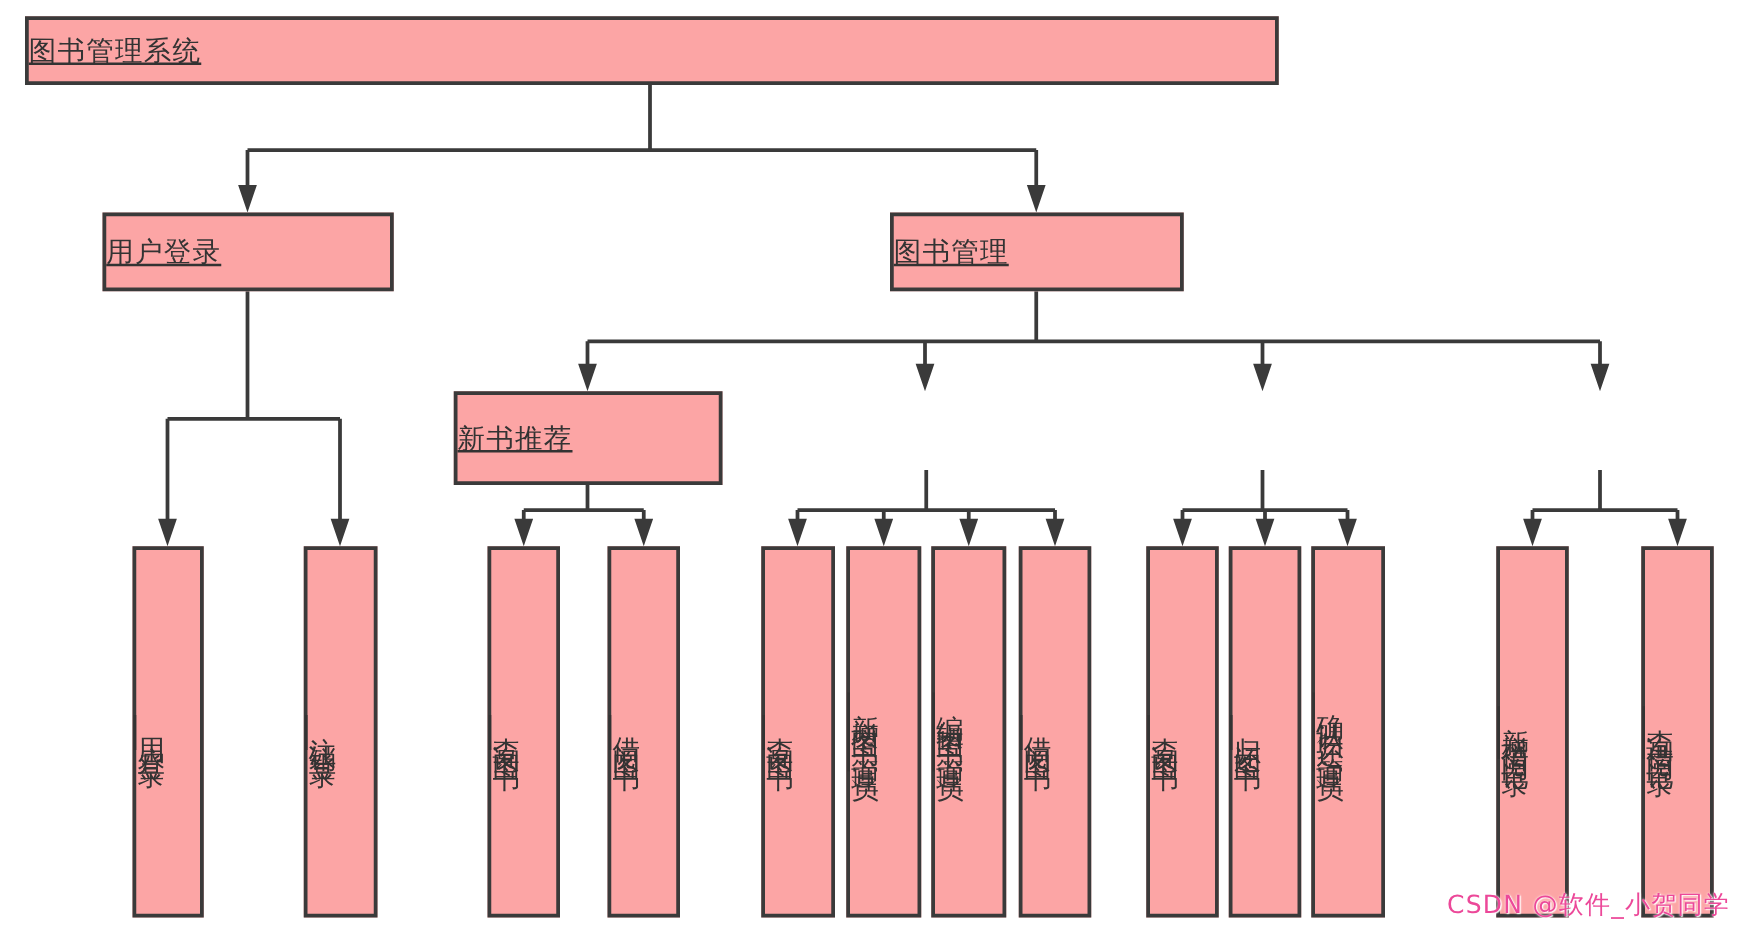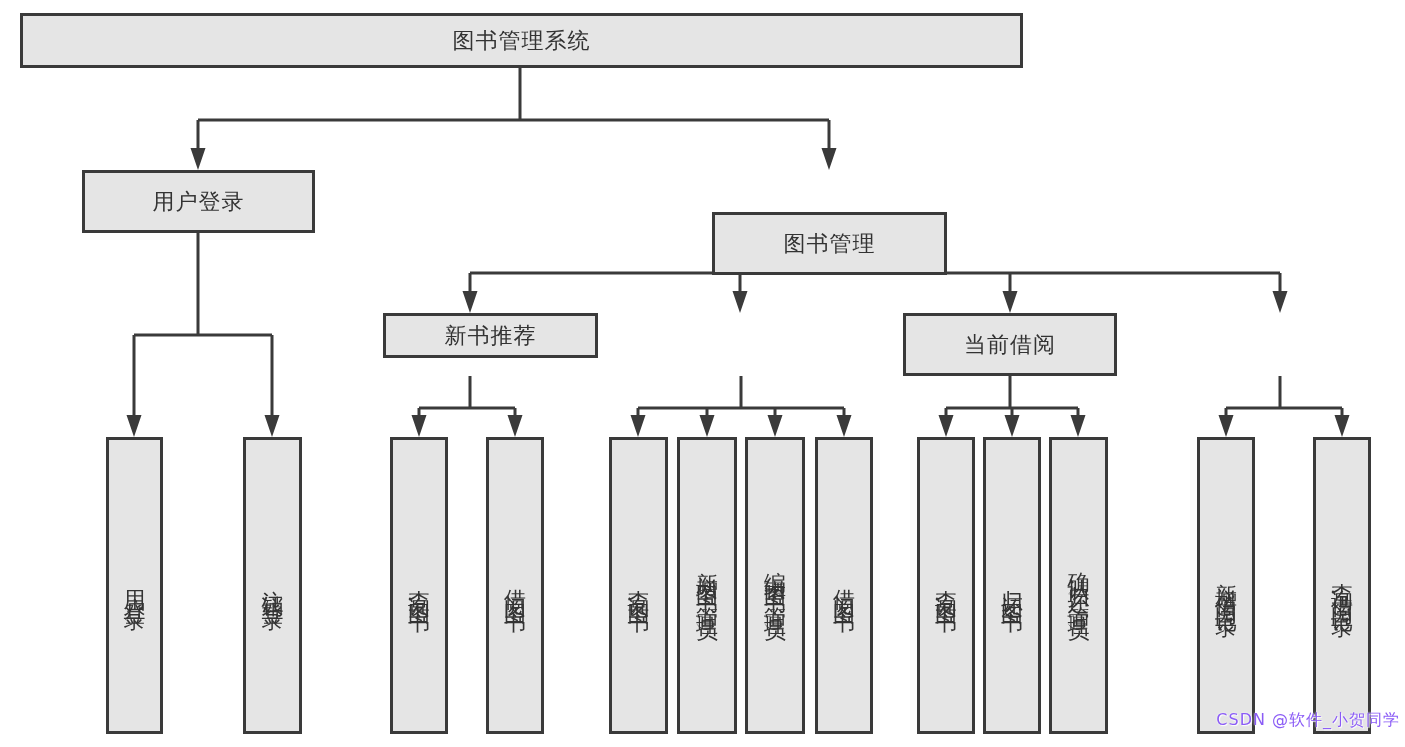--- a/index.html
+++ b/index.html
@@ -20,46 +20,46 @@
     left: 0;
     top: 0;
     width: 1405px;
     height: 747px;
     pointer-events: none;
   }
   .node {
     position: absolute;
     box-sizing: border-box;
     border: 3px solid #3a3a3a;
-    background: #e5e5e5;
+    background: #fca5a5;
     display: flex;
     align-items: center;
-    justify-content: center;
     color: #333333;
     z-index: 2;
+    text-decoration: underline;
   }
   .hnode {
     font-size: 22px;
     letter-spacing: 1px;
   }
   .vnode span {
     writing-mode: vertical-rl;
     text-orientation: mixed;
     font-size: 22px;
     line-height: 1;
     letter-spacing: 7px;
     white-space: nowrap;
   }
   .watermark {
     position: absolute;
     top: 710px;
-    right: 5px;
+    right: 21px;
     z-index: 3;
-    font-size: 16px;
-    color: #8b5cf6;
+    font-size: 20px;
+    color: #ec4899;
     letter-spacing: 1px;
     text-shadow: 0 0 2px #ffffff, 1px 1px 1px #ffffff;
     white-space: nowrap;
   }
 </style>
 </head>
 <body>
 
 <div class="stage">
 
@@ -85,29 +85,26 @@
       M1334.5 415 L1349.5 415 L1342 437 Z"></path>
   </svg>
 
   <div class="node hnode" style="left:20px; top:13px; width:1003px; height:55px;">
     <span>图书管理系统</span>
   </div>
 
   <div class="node hnode" style="left:82px; top:170px; width:233px; height:63px;">
     <span>用户登录</span>
   </div>
-  <div class="node hnode" style="left:712px; top:170px; width:235px; height:63px;margin-top:42px;">
+  <div class="node hnode" style="left:712px; top:170px; width:235px; height:63px;">
     <span>图书管理</span>
   </div>
 
-  <div class="node hnode" style="left:383px; top:313px; width:215px; height:45px;">
+  <div class="node hnode" style="left:363px; top:313px; width:215px; height:75px;">
     <span>新书推荐</span>
-  </div>
-  <div class="node hnode" style="left:903px; top:313px; width:214px; height:63px;">
-    <span>当前借阅</span>
   </div>
 
   <div class="node vnode" style="left:106px; top:437px; width:57px; height:297px;">
     <span>用户登录</span>
   </div>
   <div class="node vnode" style="left:243px; top:437px; width:59px; height:297px;">
     <span>注销登录</span>
   </div>
 
   <div class="node vnode" style="left:390px; top:437px; width:58px; height:297px;">

